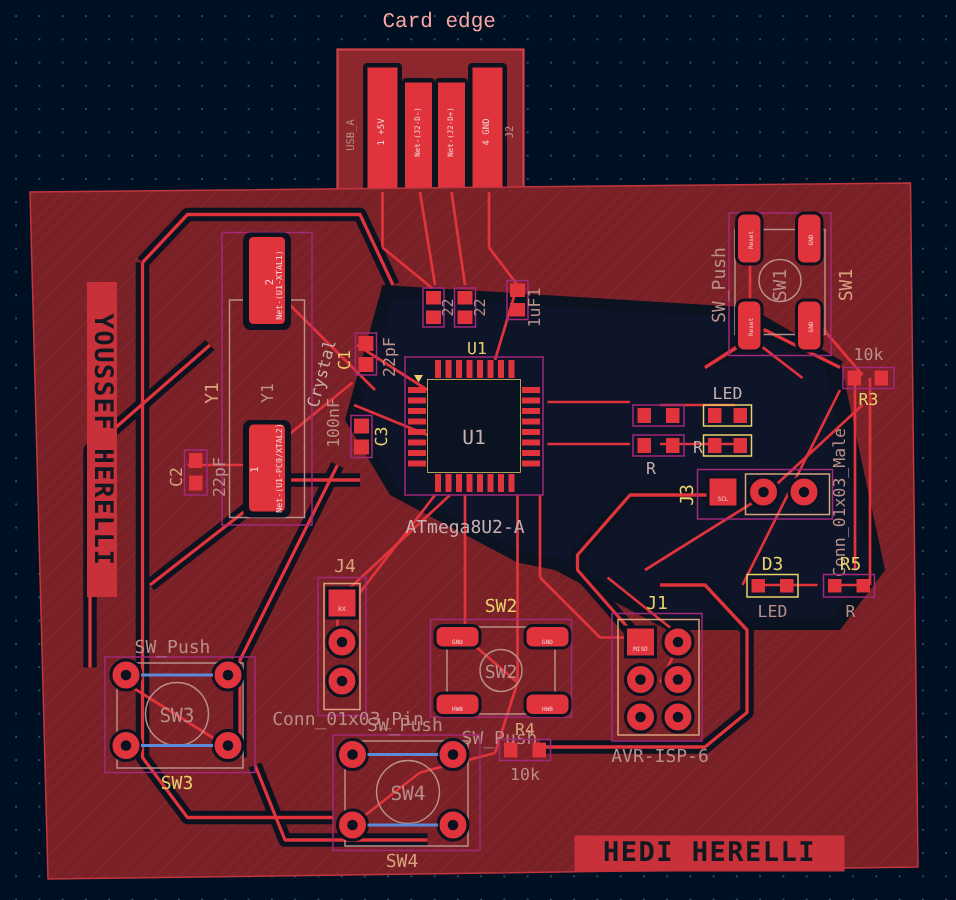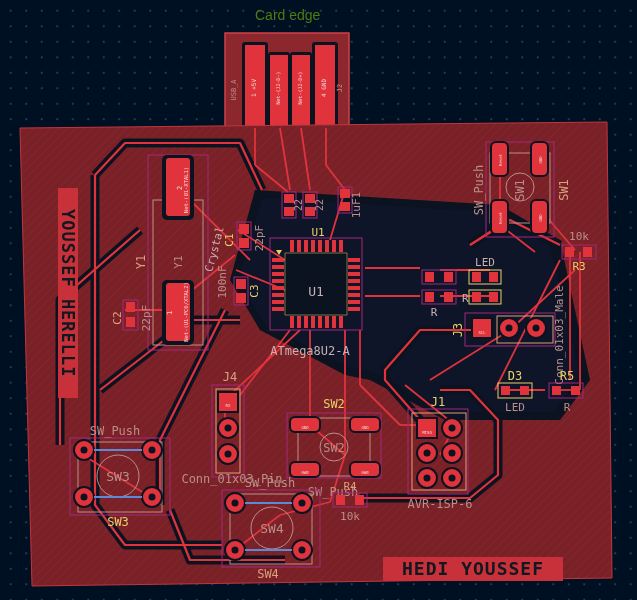--- a/index.html
+++ b/index.html
@@ -13,21 +13,21 @@
     font-family: "DejaVu Sans Mono", monospace;
   }
   svg#board { position: absolute; left: 0; top: 0; }
   .silk { font-family: "DejaVu Sans Mono", monospace; fill: #d9a27c; }
   .silk-y { font-family: "DejaVu Sans Mono", monospace; fill: #e8d06a; }
   .fab { font-family: "DejaVu Sans Mono", monospace; fill: #b98f88; }
   .fab-light { font-family: "DejaVu Sans Mono", monospace; fill: #c7b0b0; }
   .pad-txt { font-family: "DejaVu Sans Mono", monospace; fill: #f3d4d4; }
   .name-banner { position: absolute; background: #c8313a; color: #101820;
     font-family: "DejaVu Sans Mono", monospace; font-weight: bold; letter-spacing: 1px; }
-  .title-label { position: absolute; color: #4d7c0f; font-family: Liberation Sans, sans-serif; font-size: 14px; }
+  .title-label { position: absolute; color: #fca5a5; font-family: Liberation Mono, monospace; font-size: 14px; }
 </style>
 </head>
 <body>
 
 <div class="title-label" style="left:255px; top:7px;">Card edge</div>
 
 <svg id="board" width="637" height="600" viewBox="0 0 637 600">
   <defs>
     <pattern id="hatch" width="6" height="6" patternUnits="userSpaceOnUse" patternTransform="rotate(45)">
       <line x1="0" y1="0" x2="0" y2="6" stroke="#b03a40" stroke-width="1.2"></line>
@@ -399,13 +399,13 @@
       <circle cx="302" cy="550" r="3.5" fill="#0b1220"></circle>
     <line x1="245" y1="503" x2="292" y2="503" stroke="#5a8ad8" stroke-width="2"></line>
     <line x1="245" y1="550" x2="292" y2="550" stroke="#5a8ad8" stroke-width="2"></line>
     <text class="fab" font-size="12" x="270" y="487" text-anchor="middle">SW_Push</text>
     <text class="fab" font-size="13" x="272" y="533" text-anchor="middle">SW4</text>
     <text class="silk" font-size="12" x="268" y="578" text-anchor="middle">SW4</text>
   </g>
 </svg>
 
 <div class="name-banner" style="left:58px; top:188px; width:20px; height:210px; font-size:17px; writing-mode:vertical-rl; text-align:center; line-height:20px;">YOUSSEF HERELLI</div>
-<div class="name-banner" style="left:383px; top:557px; width:180px; height:24px; font-size:18px; line-height:24px; text-align:center;">HEDI YOUSSEF</div>
+<div class="name-banner" style="left:383px; top:557px; width:180px; height:24px; font-size:18px; line-height:24px; text-align:center;">HEDI HERELLI</div>
 
 </body></html>

